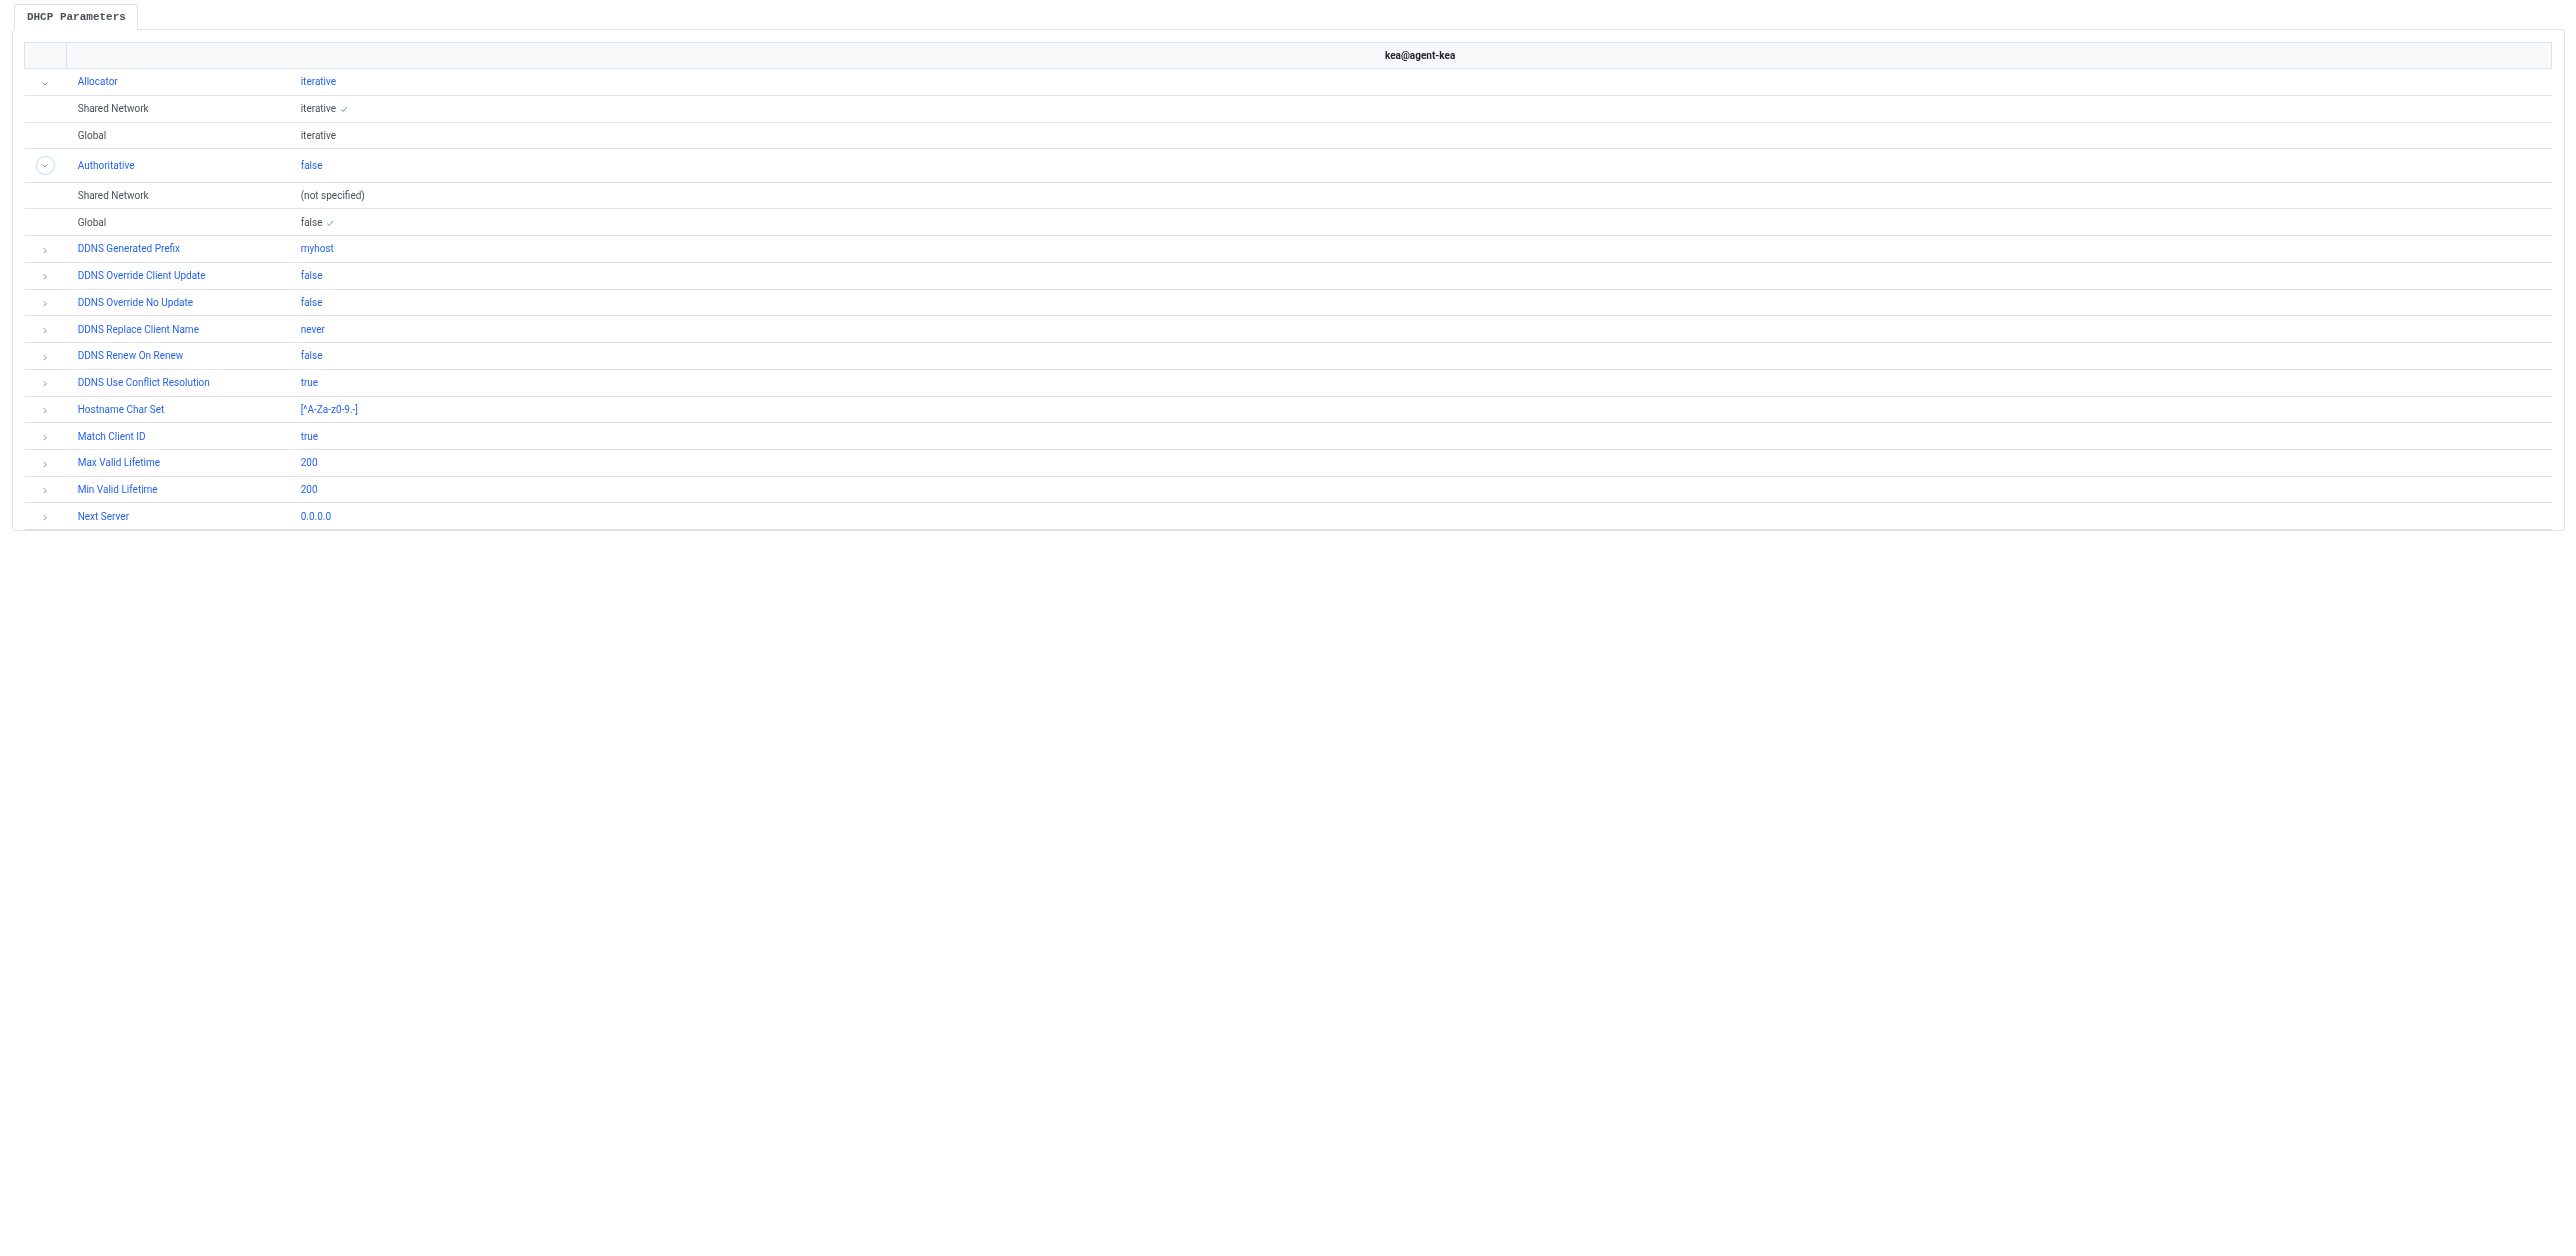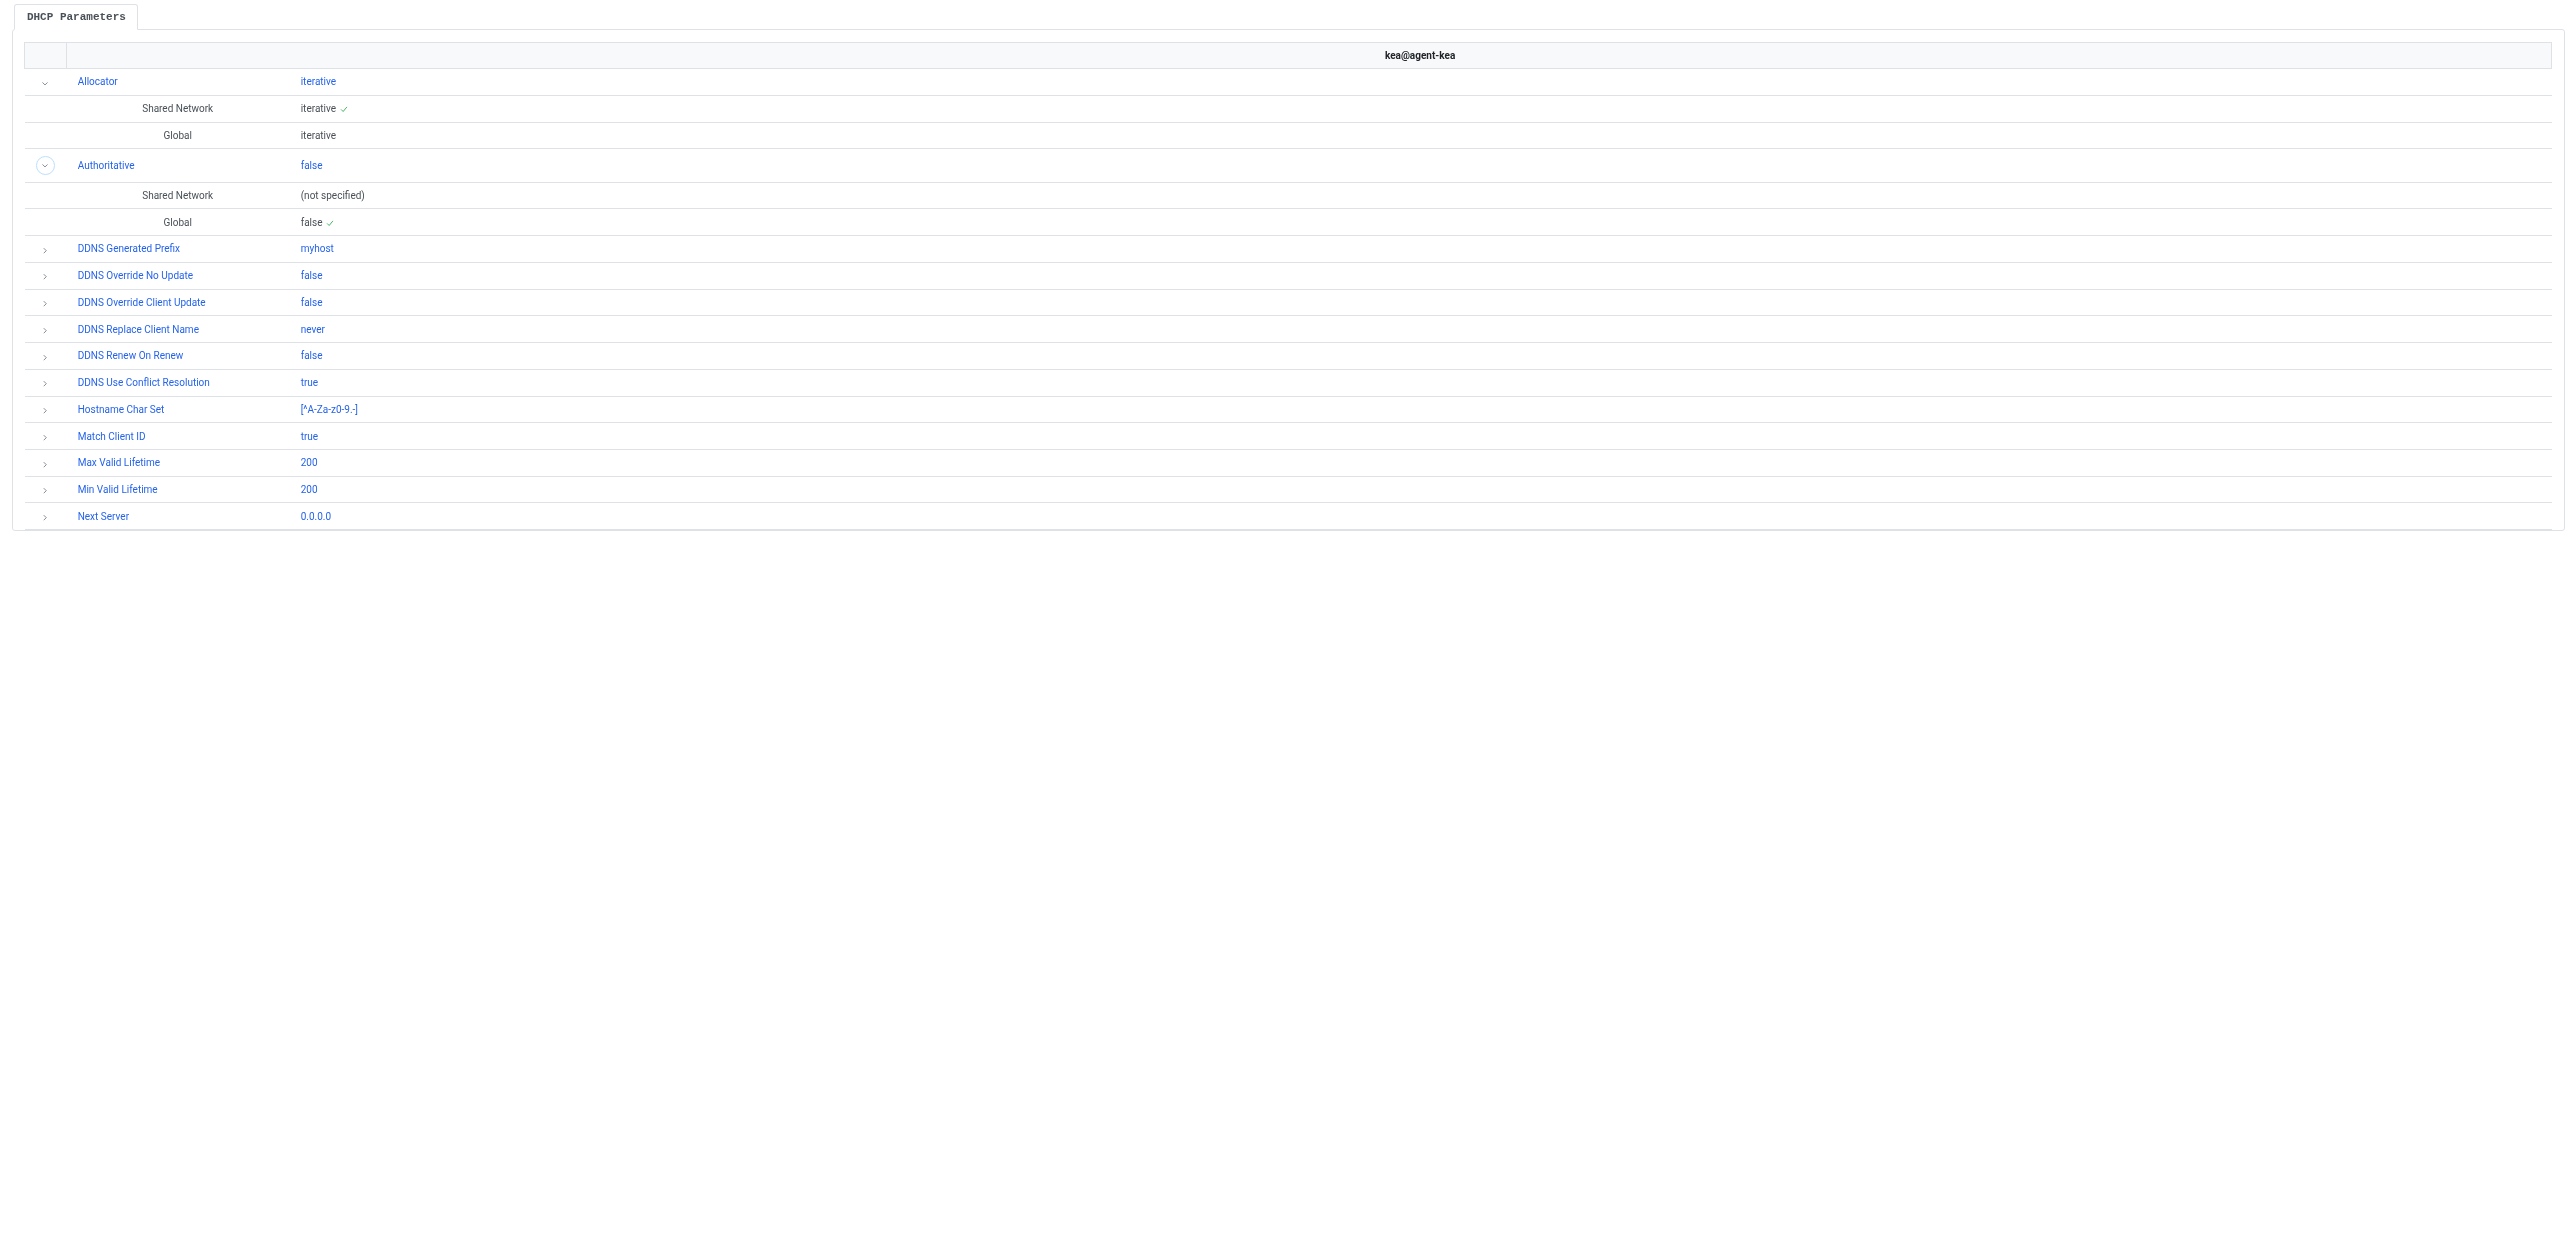--- a/index.html
+++ b/index.html
@@ -61,21 +61,21 @@
       text-align: center;
       padding-left: 14.4px;
       padding-right: 5.8px;
     }
     td.name-cell a,
     td.value-cell a {
       color: #2563eb;
       text-decoration: none;
     }
     td.value-cell { color: #2563eb; }
-    td.child-name { color:#495057; padding-left: 11.5px; text-align: center; }
+    td.child-name { color:#495057; padding-left: 11.5px; }
     td.child-value { color:#495057; }
     .chevron {
       width: 10px; height: 10px;
       display: inline-block;
       fill: none; stroke: #6c757d; stroke-width: 2;
       vertical-align: middle;
     }
     .chevron-down { transform: translateY(0.7px); }
     .chevron-right { transform: translateY(0.7px); }
     .circle-focus {
@@ -154,28 +154,28 @@
           <td class="icon-cell"><svg class="chevron chevron-right" viewBox="0 0 24 24">
               <polyline points="9 6 15 12 9 18"></polyline>
             </svg></td>
           <td class="name-cell"><a href="#">DDNS Generated Prefix</a></td>
           <td class="value-cell"><a href="#">myhost</a></td>
         </tr>
         <tr>
           <td class="icon-cell"><svg class="chevron chevron-right" viewBox="0 0 24 24">
               <polyline points="9 6 15 12 9 18"></polyline>
             </svg></td>
+          <td class="name-cell"><a href="#">DDNS Override Client Update</a></td>
+          <td class="value-cell"><a href="#">false</a></td>
+        </tr>
+        <tr>
+          <td class="icon-cell"><svg class="chevron chevron-right" viewBox="0 0 24 24">
+              <polyline points="9 6 15 12 9 18"></polyline>
+            </svg></td>
           <td class="name-cell"><a href="#">DDNS Override No Update</a></td>
-          <td class="value-cell"><a href="#">false</a></td>
-        </tr>
-        <tr>
-          <td class="icon-cell"><svg class="chevron chevron-right" viewBox="0 0 24 24">
-              <polyline points="9 6 15 12 9 18"></polyline>
-            </svg></td>
-          <td class="name-cell"><a href="#">DDNS Override Client Update</a></td>
           <td class="value-cell"><a href="#">false</a></td>
         </tr>
         <tr>
           <td class="icon-cell"><svg class="chevron chevron-right" viewBox="0 0 24 24">
               <polyline points="9 6 15 12 9 18"></polyline>
             </svg></td>
           <td class="name-cell"><a href="#">DDNS Replace Client Name</a></td>
           <td class="value-cell"><a href="#">never</a></td>
         </tr>
         <tr>

